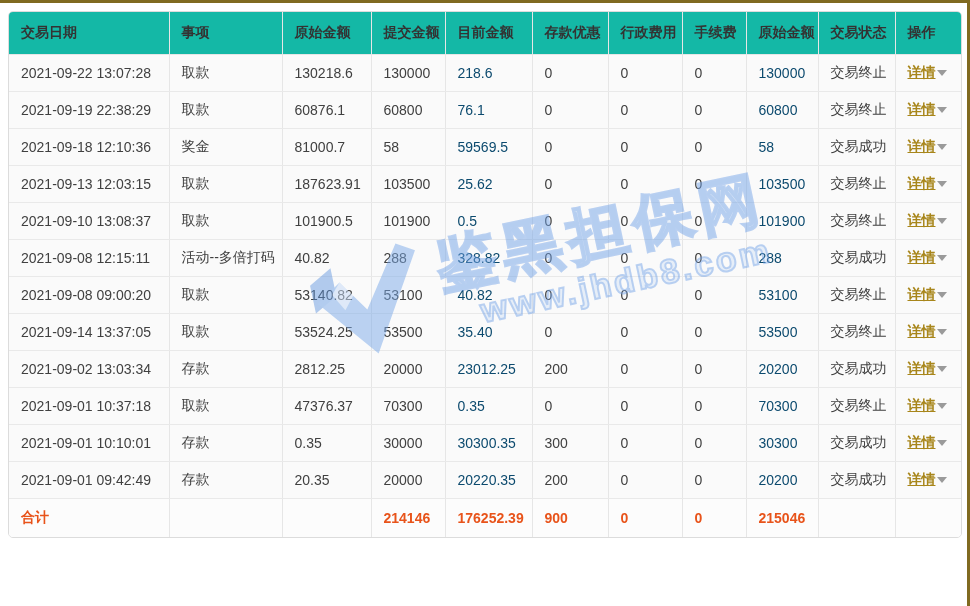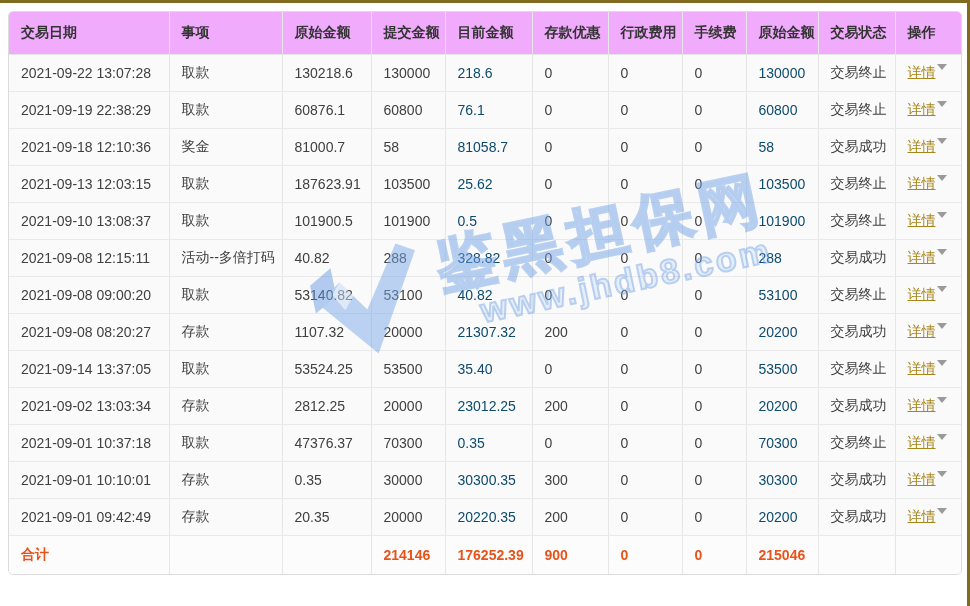--- a/index.html
+++ b/index.html
@@ -6,26 +6,26 @@
   html,body { background:#fff; }
   body { font-family: "Liberation Sans", "DejaVu Sans", sans-serif; }
   .page { position: relative; width: 970px; height: 606px; background: #fff; overflow: hidden; }
 
   .accent-top { position:absolute; top:0; left:0; width:970px; height:3px; background:#806a20; z-index:20; }
   .accent-right { position:absolute; top:0; right:0; width:3px; height:606px; background:#806a20; z-index:20; }
 
   .table-wrap { position:absolute; left:8px; top:11px; width:954px; border:1px solid #dcdcdc; border-radius:5px; overflow:hidden; background:#fff; }
   table.tx { border-collapse: collapse; table-layout: fixed; width:100%; }
   th, td { text-align:left; font-size:14px; overflow:hidden; white-space:nowrap; }
-  thead th { background:#f0abfc; color:#333; font-weight:bold; padding:12px 4px 12px 12px; border-bottom:1px solid #e6e6e6; }
+  thead th { background:#14b8a6; color:#333; font-weight:bold; padding:12px 4px 12px 12px; border-bottom:1px solid #e6e6e6; }
   tbody td { background:#fafafa; color:#404040; padding:9px 4px 9px 12px; border-bottom:1px solid #e9e9e9; }
   th + th, td + td { border-left:1px solid #e6e6e6; }
   tfoot td { background:#fcfcfc; color:#e8531a; font-weight:bold; padding:10px 4px 10px 12px; font-size:14px; }
   td.c-current, td.c-received { color:#0c4a6e; }
-  .detail-cell { display:flex; align-items:flex-start; justify-content:space-between; padding-right:10px; }
+  .detail-cell { display:flex; align-items:center; justify-content:space-between; padding-right:10px;font-weight:bold; }
   a.detail-link { color:#a8861b; text-decoration:underline; cursor:pointer; }
   .caret { width:0; height:0; border-left:5px solid transparent; border-right:5px solid transparent; border-top:6px solid #9a9a9a; cursor:pointer; flex:0 0 auto; }
 
   .watermark { position:absolute; left:305px; top:212px; z-index:10; pointer-events:none;
                display:flex; align-items:center; gap:16px;
                transform:rotate(-12deg); opacity:0.55; }
   .wm-text { display:flex; flex-direction:column; }
   .wm-brand { font-size:60px; font-weight:bold; letter-spacing:7px; color:rgba(128,174,238,0.30);
               -webkit-text-stroke:2.5px rgba(110,160,230,0.85); line-height:1.05; }
   .wm-url { font-size:34px; font-weight:bold; letter-spacing:3px; margin-left:34px; margin-top:2px;
@@ -103,21 +103,21 @@
                 <a class="detail-link">详情</a>
                 <span class="caret"></span>
               </div>
             </td>
           </tr>
           <tr>
             <td class="c-date">2021-09-18 12:10:36</td>
             <td class="c-item">奖金</td>
             <td class="c-original">81000.7</td>
             <td class="c-submitted">58</td>
-            <td class="c-current">81058.7</td>
+            <td class="c-current">59569.5</td>
             <td class="c-bonus">0</td>
             <td class="c-admin_fee">0</td>
             <td class="c-fee">0</td>
             <td class="c-received">58</td>
             <td class="c-status">交易成功</td>
             <td class="c-action">
               <div class="detail-cell">
                 <a class="detail-link">详情</a>
                 <span class="caret"></span>
               </div>
@@ -181,38 +181,20 @@
             <td class="c-date">2021-09-08 09:00:20</td>
             <td class="c-item">取款</td>
             <td class="c-original">53140.82</td>
             <td class="c-submitted">53100</td>
             <td class="c-current">40.82</td>
             <td class="c-bonus">0</td>
             <td class="c-admin_fee">0</td>
             <td class="c-fee">0</td>
             <td class="c-received">53100</td>
             <td class="c-status">交易终止</td>
-            <td class="c-action">
-              <div class="detail-cell">
-                <a class="detail-link">详情</a>
-                <span class="caret"></span>
-              </div>
-            </td>
-          </tr>
-          <tr>
-            <td class="c-date">2021-09-08 08:20:27</td>
-            <td class="c-item">存款</td>
-            <td class="c-original">1107.32</td>
-            <td class="c-submitted">20000</td>
-            <td class="c-current">21307.32</td>
-            <td class="c-bonus">200</td>
-            <td class="c-admin_fee">0</td>
-            <td class="c-fee">0</td>
-            <td class="c-received">20200</td>
-            <td class="c-status">交易成功</td>
             <td class="c-action">
               <div class="detail-cell">
                 <a class="detail-link">详情</a>
                 <span class="caret"></span>
               </div>
             </td>
           </tr>
           <tr>
             <td class="c-date">2021-09-14 13:37:05</td>
             <td class="c-item">取款</td>

